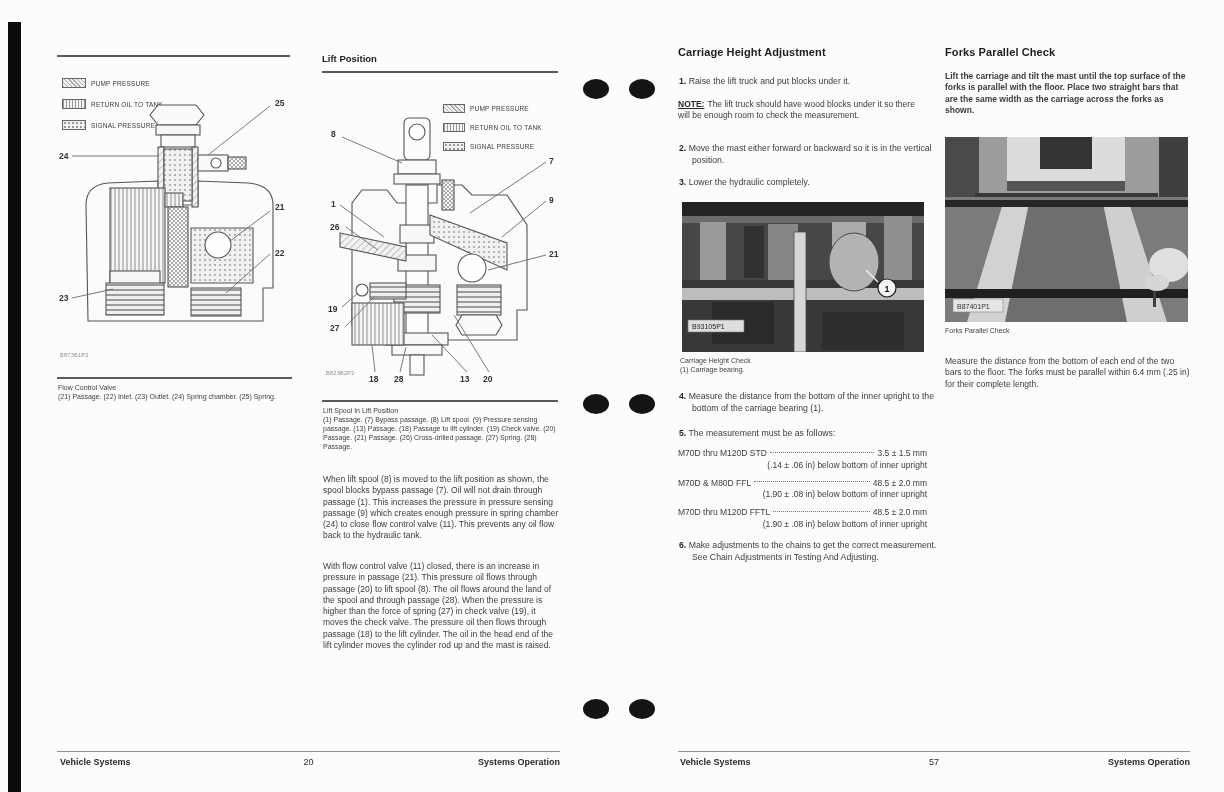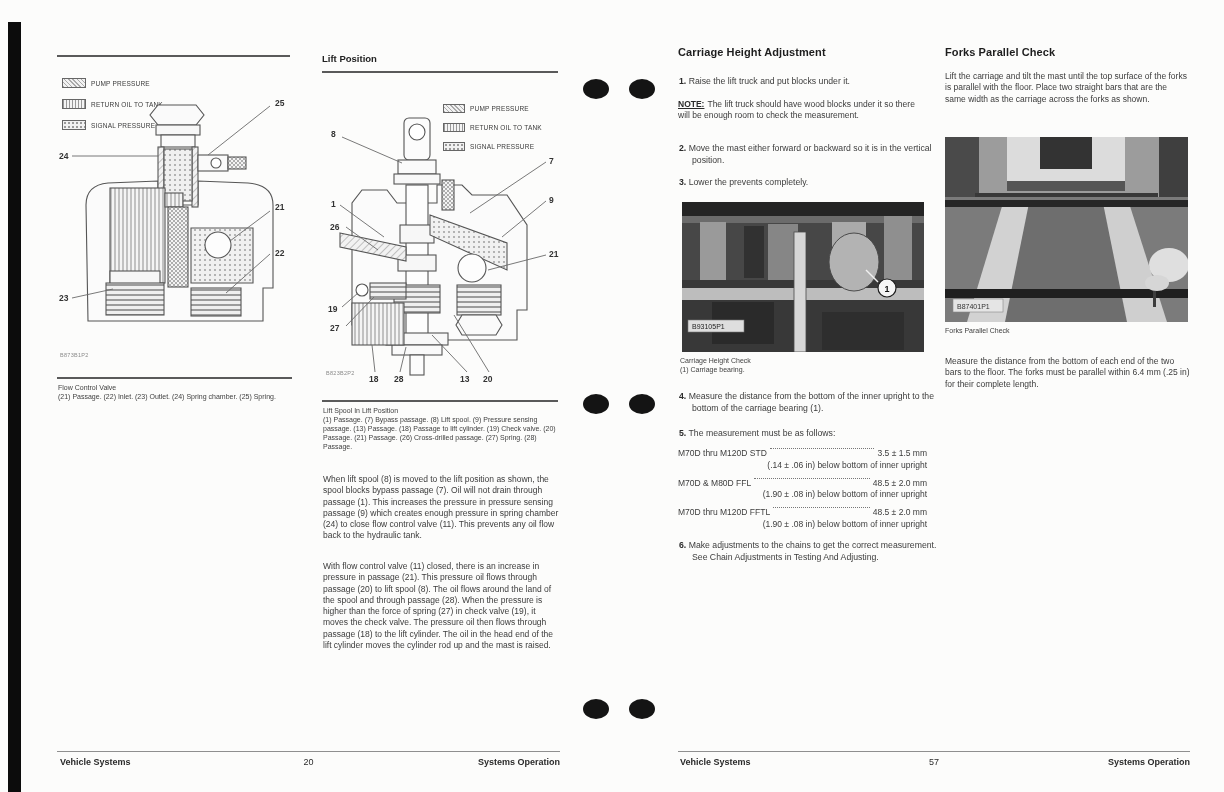--- a/index.html
+++ b/index.html
@@ -27,21 +27,21 @@
   .h-big{font-size:11px;font-weight:bold;color:#1d1d1d;letter-spacing:.1px;}
   .para{font-size:8.5px;line-height:11.3px;color:#3c3c3c;}
   .step{font-size:8.7px;line-height:11.5px;color:#3c3c3c;padding-left:13px;text-indent:-13px;}
   .step b{color:#2a2a2a;}
   .figcap{font-size:7px;line-height:9px;color:#414141;}
   .figcap .t{display:block;}
   .figcode{font-size:5.5px;color:#8a8a8a;letter-spacing:.3px;}
   .note b{margin-right:3px;color:#2a2a2a;text-decoration:underline;}
   
   .spec{margin-bottom:8px;}
-  .specline{display:flex;align-items:flex-start;font-size:8.5px;color:#3c3c3c;}
+  .specline{display:flex;align-items:center;font-size:8.5px;color:#3c3c3c;}
   .spec-model{white-space:nowrap;}
   .leader{flex:1;border-bottom:1.6px dotted #777;margin:0 3px 2px 3px;}
   .spec-val{white-space:nowrap;}
   .spec-detail{font-size:8.5px;color:#3c3c3c;text-align:right;margin-top:1.5px;}
   
   .footer-text{font-size:9px;font-weight:bold;color:#2b2b2b;}
   .footer-page{font-size:9px;color:#2b2b2b;text-align:center;}
   svg text{font-family:"Liberation Sans","DejaVu Sans",sans-serif;}
 </style>
 </head>
@@ -277,21 +277,21 @@
   <div class="abs step" style="left:67px;top:76px;width:247px;">
     <b>1.</b> <span>Raise the lift truck and put blocks under it.</span>
   </div>
   <div class="abs para note" style="left:66px;top:99px;width:247px;">
     <b>NOTE:</b><span>The lift truck should have wood blocks under it so there will be enough room to check the measurement.</span>
   </div>
   <div class="abs step" style="left:67px;top:143px;width:247px;">
     <b>2.</b> <span>Move the mast either forward or backward so it is in the vertical position.</span>
   </div>
   <div class="abs step" style="left:67px;top:177px;width:247px;">
-    <b>3.</b> <span>Lower the prevents completely.</span>
+    <b>3.</b> <span>Lower the hydraulic completely.</span>
   </div>
 
   <svg class="abs" style="left:70px;top:202px;" width="242" height="150" viewBox="0 0 242 150">
     <rect width="242" height="150" fill="#474747"></rect>
     <rect x="0" y="0" width="242" height="14" fill="#242424"></rect>
     <rect x="0" y="14" width="242" height="7" fill="#6b6b6b"></rect>
     <rect x="18" y="20" width="26" height="58" fill="#9a9a9a"></rect>
     <rect x="62" y="24" width="20" height="52" fill="#313131"></rect>
     <rect x="86" y="22" width="30" height="56" fill="#868686"></rect>
     <rect x="150" y="20" width="34" height="48" fill="#aaaaaa"></rect>
@@ -346,21 +346,21 @@
       </div>
       <div class="spec-detail">(1.90 ± .08 in) below bottom of inner upright</div>
     </div>
   </div>
 
   <div class="abs step" style="left:67px;top:540px;width:247px;">
     <b>6.</b> <span>Make adjustments to the chains to get the correct measurement. See Chain Adjustments in Testing And Adjusting.</span>
   </div>
 
   <div class="abs h-big" style="left:333px;top:46px;">Forks Parallel Check</div>
-  <div class="abs para" style="left:333px;top:71px;width:245px;">Lift the carriage and tilt the mast until the top surface of the forks is parallel with the floor. Place two straight bars that are the same width as the carriage across the forks as shown.</div>
+  <div class="abs para" style="left:333px;top:71px;width:245px;font-weight:bold;">Lift the carriage and tilt the mast until the top surface of the forks is parallel with the floor. Place two straight bars that are the same width as the carriage across the forks as shown.</div>
 
   <svg class="abs" style="left:333px;top:137px;" width="243" height="185" viewBox="0 0 243 185">
     <rect width="243" height="185" fill="#8e8e8e"></rect>
     <rect x="0" y="0" width="243" height="60" fill="#9c9c9c"></rect>
     <rect x="0" y="0" width="34" height="62" fill="#4a4a4a"></rect>
     <rect x="214" y="0" width="29" height="64" fill="#3f3f3f"></rect>
     <rect x="62" y="0" width="118" height="50" fill="#dcdcdc"></rect>
     <rect x="95" y="0" width="52" height="32" fill="#333333"></rect>
     <rect x="62" y="44" width="118" height="10" fill="#555555"></rect>
     <rect x="30" y="56" width="183" height="9" fill="#383838"></rect>

